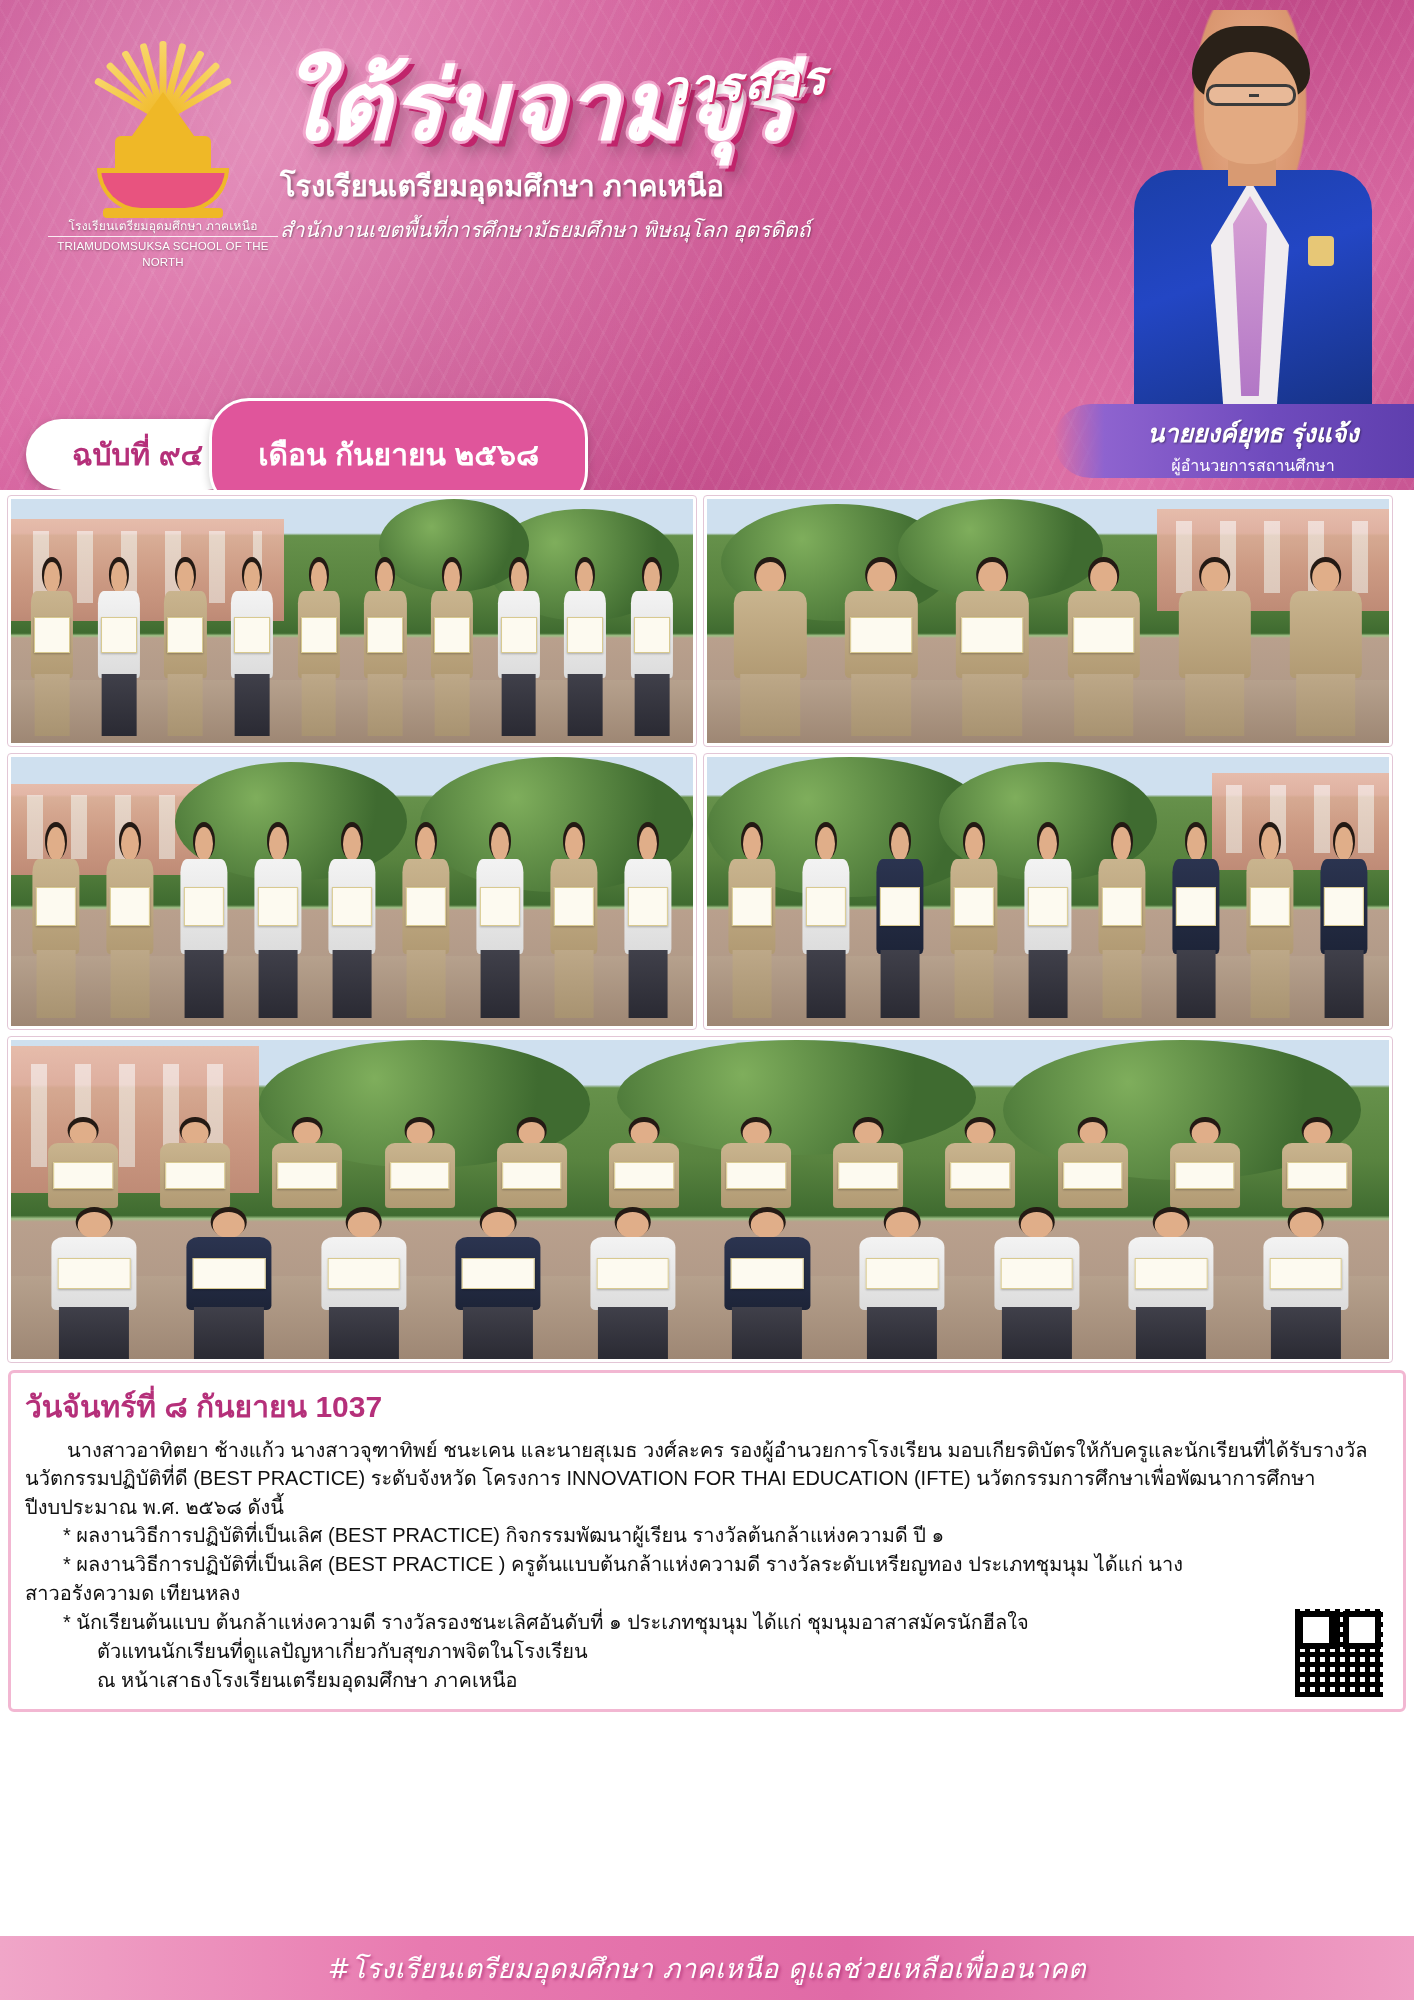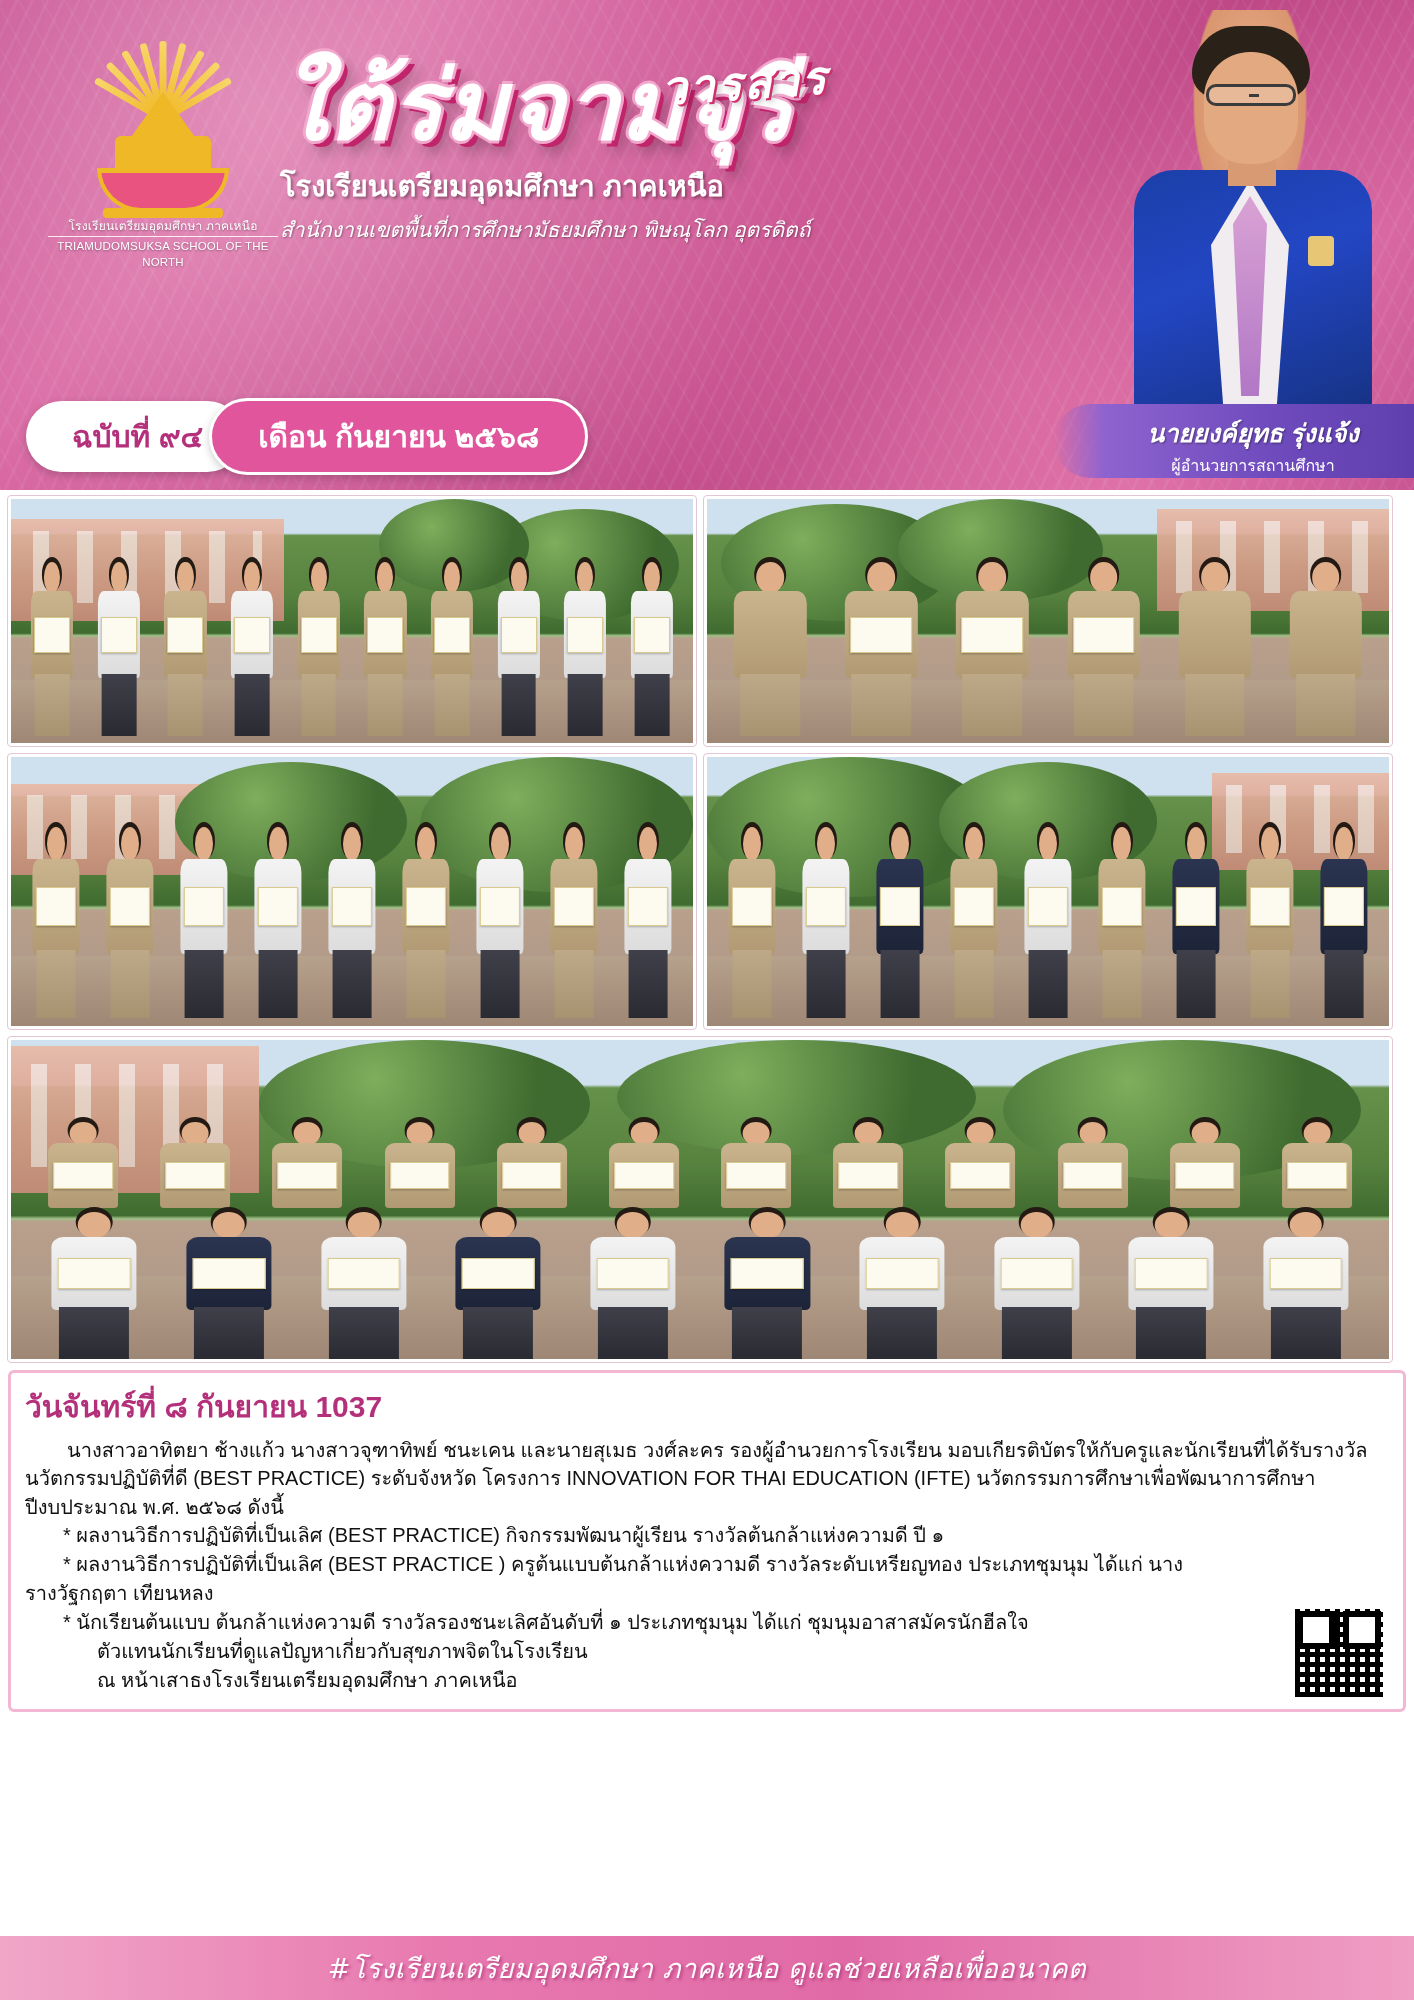--- a/index.html
+++ b/index.html
@@ -132,21 +132,21 @@
   .pill-a {
     background: #ffffff; color: #b5307a;
     font-size: 30px; font-weight: bold;
     padding: 12px 40px 12px 46px;
     border-radius: 40px;
     box-shadow: 0 3px 8px rgba(0,0,0,.2);
   }
   .pill-b {
     background: #e0559b; color: #ffffff;
     font-size: 30px; font-weight: bold;
-    padding: 12px 46px;
+    padding: 30px 46px;
     border-radius: 40px;
     margin-left: -34px;
     border: 3px solid #ffffff;
     box-shadow: 0 3px 8px rgba(0,0,0,.2);
   }
 
   
   .director {
     position: absolute; right: 0; top: 0; width: 330px; height: 430px; z-index: 3;
   }
@@ -786,21 +786,21 @@
 
       </div>
     </div>
   </div>
 
   <div class="article">
     <div class="art-title">วันจันทร์ที่ ๘ กันยายน 1037</div>
     <div class="art-p">นางสาวอาทิตยา ช้างแก้ว นางสาวจุฑาทิพย์ ชนะเคน และนายสุเมธ วงศ์ละคร รองผู้อำนวยการโรงเรียน มอบเกียรติบัตรให้กับครูและนักเรียนที่ได้รับรางวัลนวัตกรรมปฏิบัติที่ดี (BEST PRACTICE) ระดับจังหวัด โครงการ INNOVATION FOR THAI EDUCATION (IFTE) นวัตกรรมการศึกษาเพื่อพัฒนาการศึกษา ปีงบประมาณ พ.ศ. ๒๕๖๘ ดังนี้</div>
     <div class="art-li">* ผลงานวิธีการปฏิบัติที่เป็นเลิศ (BEST PRACTICE) กิจกรรมพัฒนาผู้เรียน รางวัลต้นกล้าแห่งความดี ปี ๑</div>
     <div class="art-li">* ผลงานวิธีการปฏิบัติที่เป็นเลิศ (BEST PRACTICE ) ครูต้นแบบต้นกล้าแห่งความดี รางวัลระดับเหรียญทอง ประเภทชุมนุม  ได้แก่ นาง</div>
-    <div class="art-li-cont">รางวัฐกฤตา  เทียนหลง</div>
+    <div class="art-li-cont">สาวอรังความด  เทียนหลง</div>
     <div class="art-li">* นักเรียนต้นแบบ ต้นกล้าแห่งความดี รางวัลรองชนะเลิศอันดับที่ ๑ ประเภทชุมนุม ได้แก่ ชุมนุมอาสาสมัครนักฮีลใจ</div>
     <div class="art-li-ind">ตัวแทนนักเรียนที่ดูแลปัญหาเกี่ยวกับสุขภาพจิตในโรงเรียน</div>
     <div class="art-li-ind">ณ หน้าเสาธงโรงเรียนเตรียมอุดมศึกษา ภาคเหนือ</div>
     <div class="qr"></div>
   </div>
 
   <div class="footer">
     <div class="footer-text">#โรงเรียนเตรียมอุดมศึกษา ภาคเหนือ ดูแลช่วยเหลือเพื่ออนาคต</div>
   </div>
 

